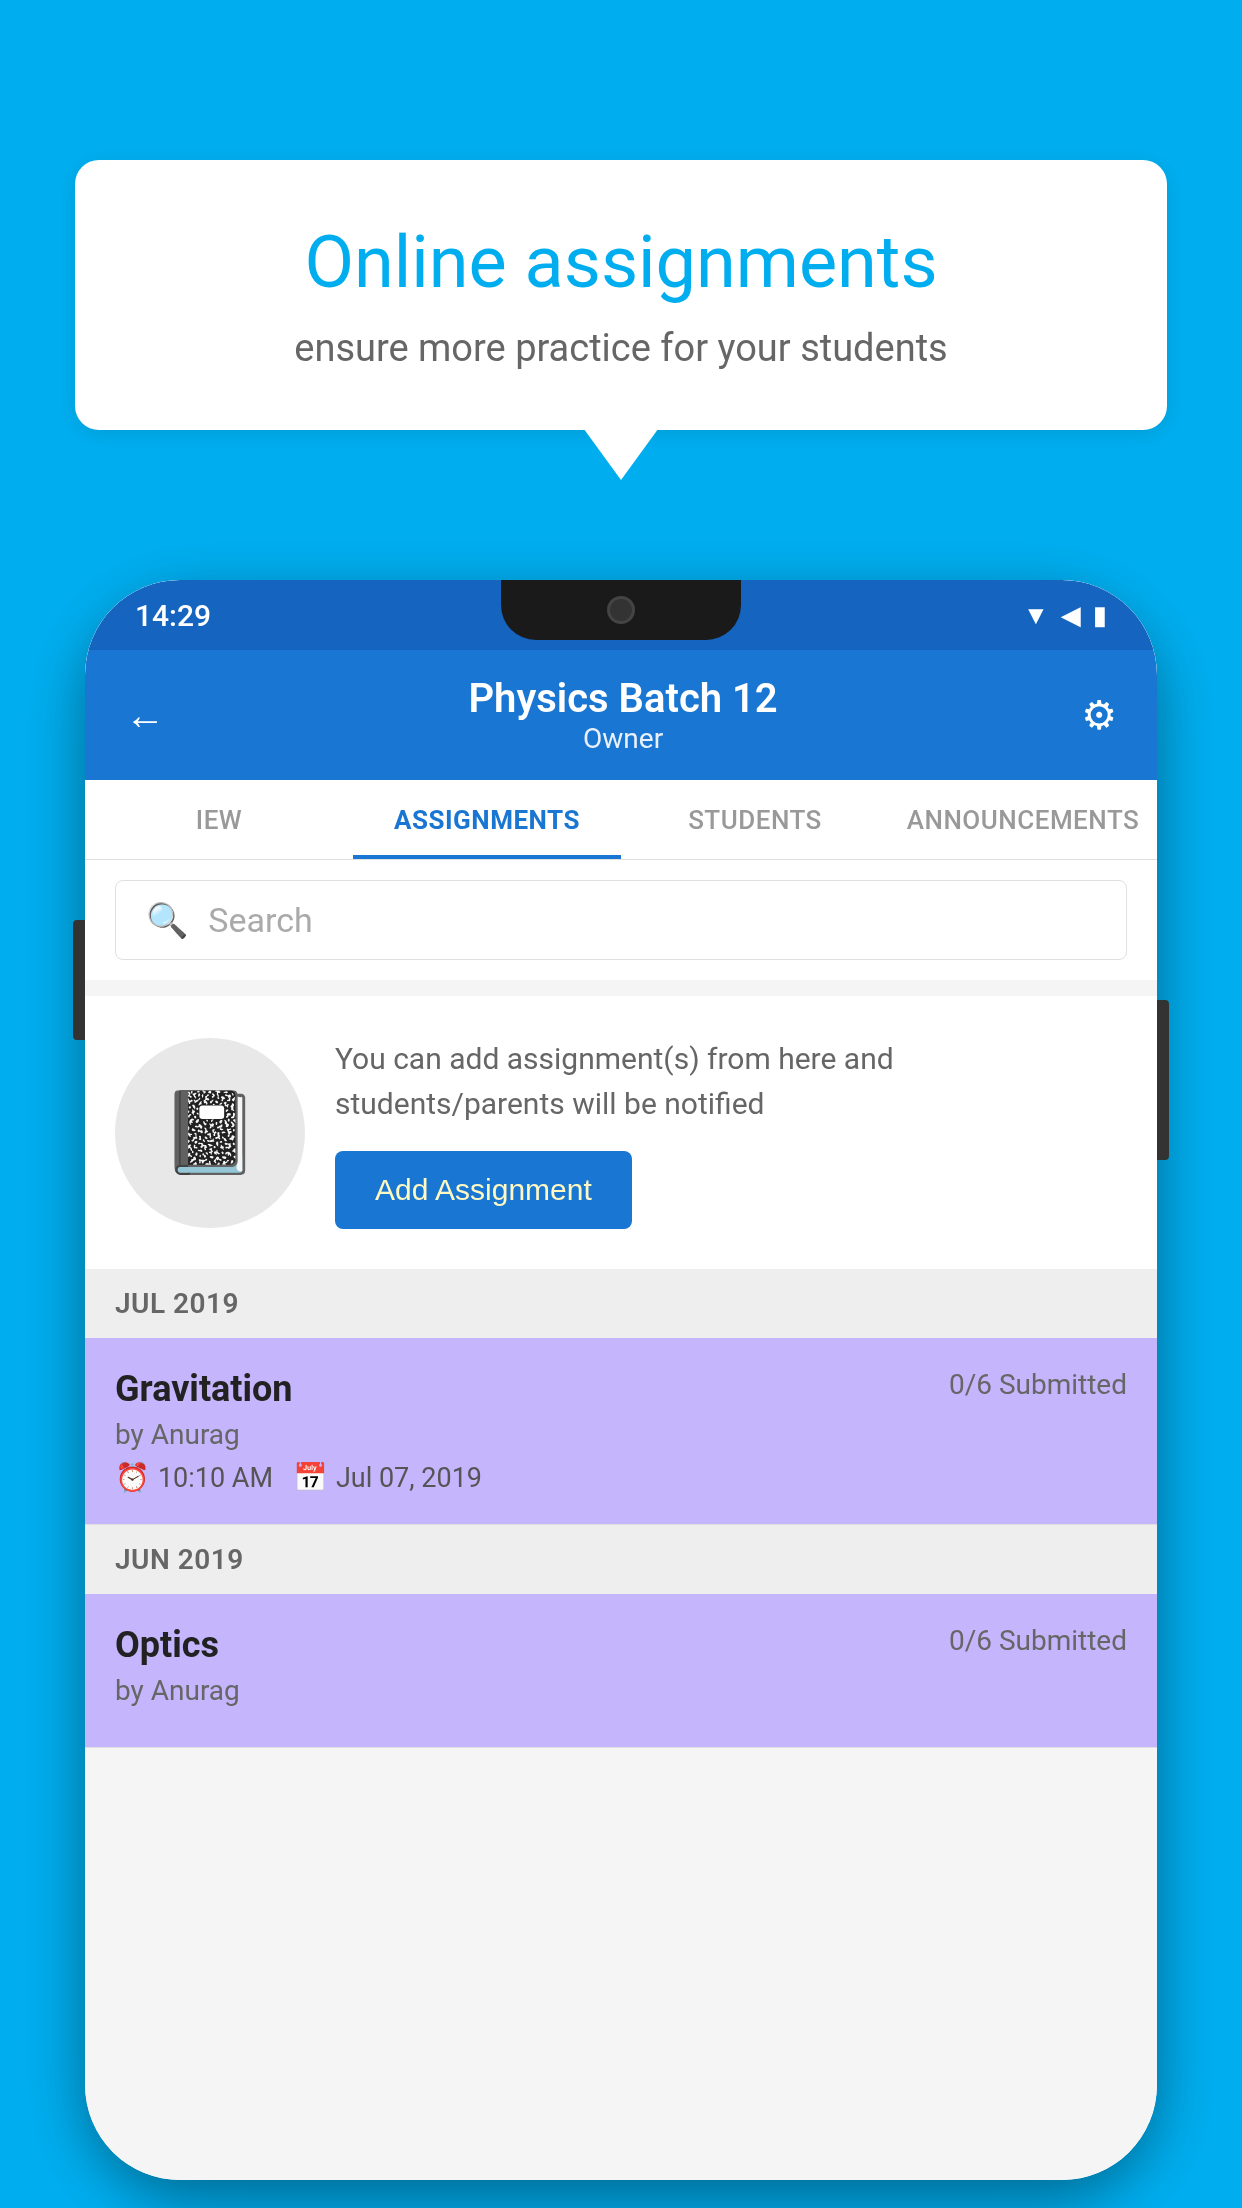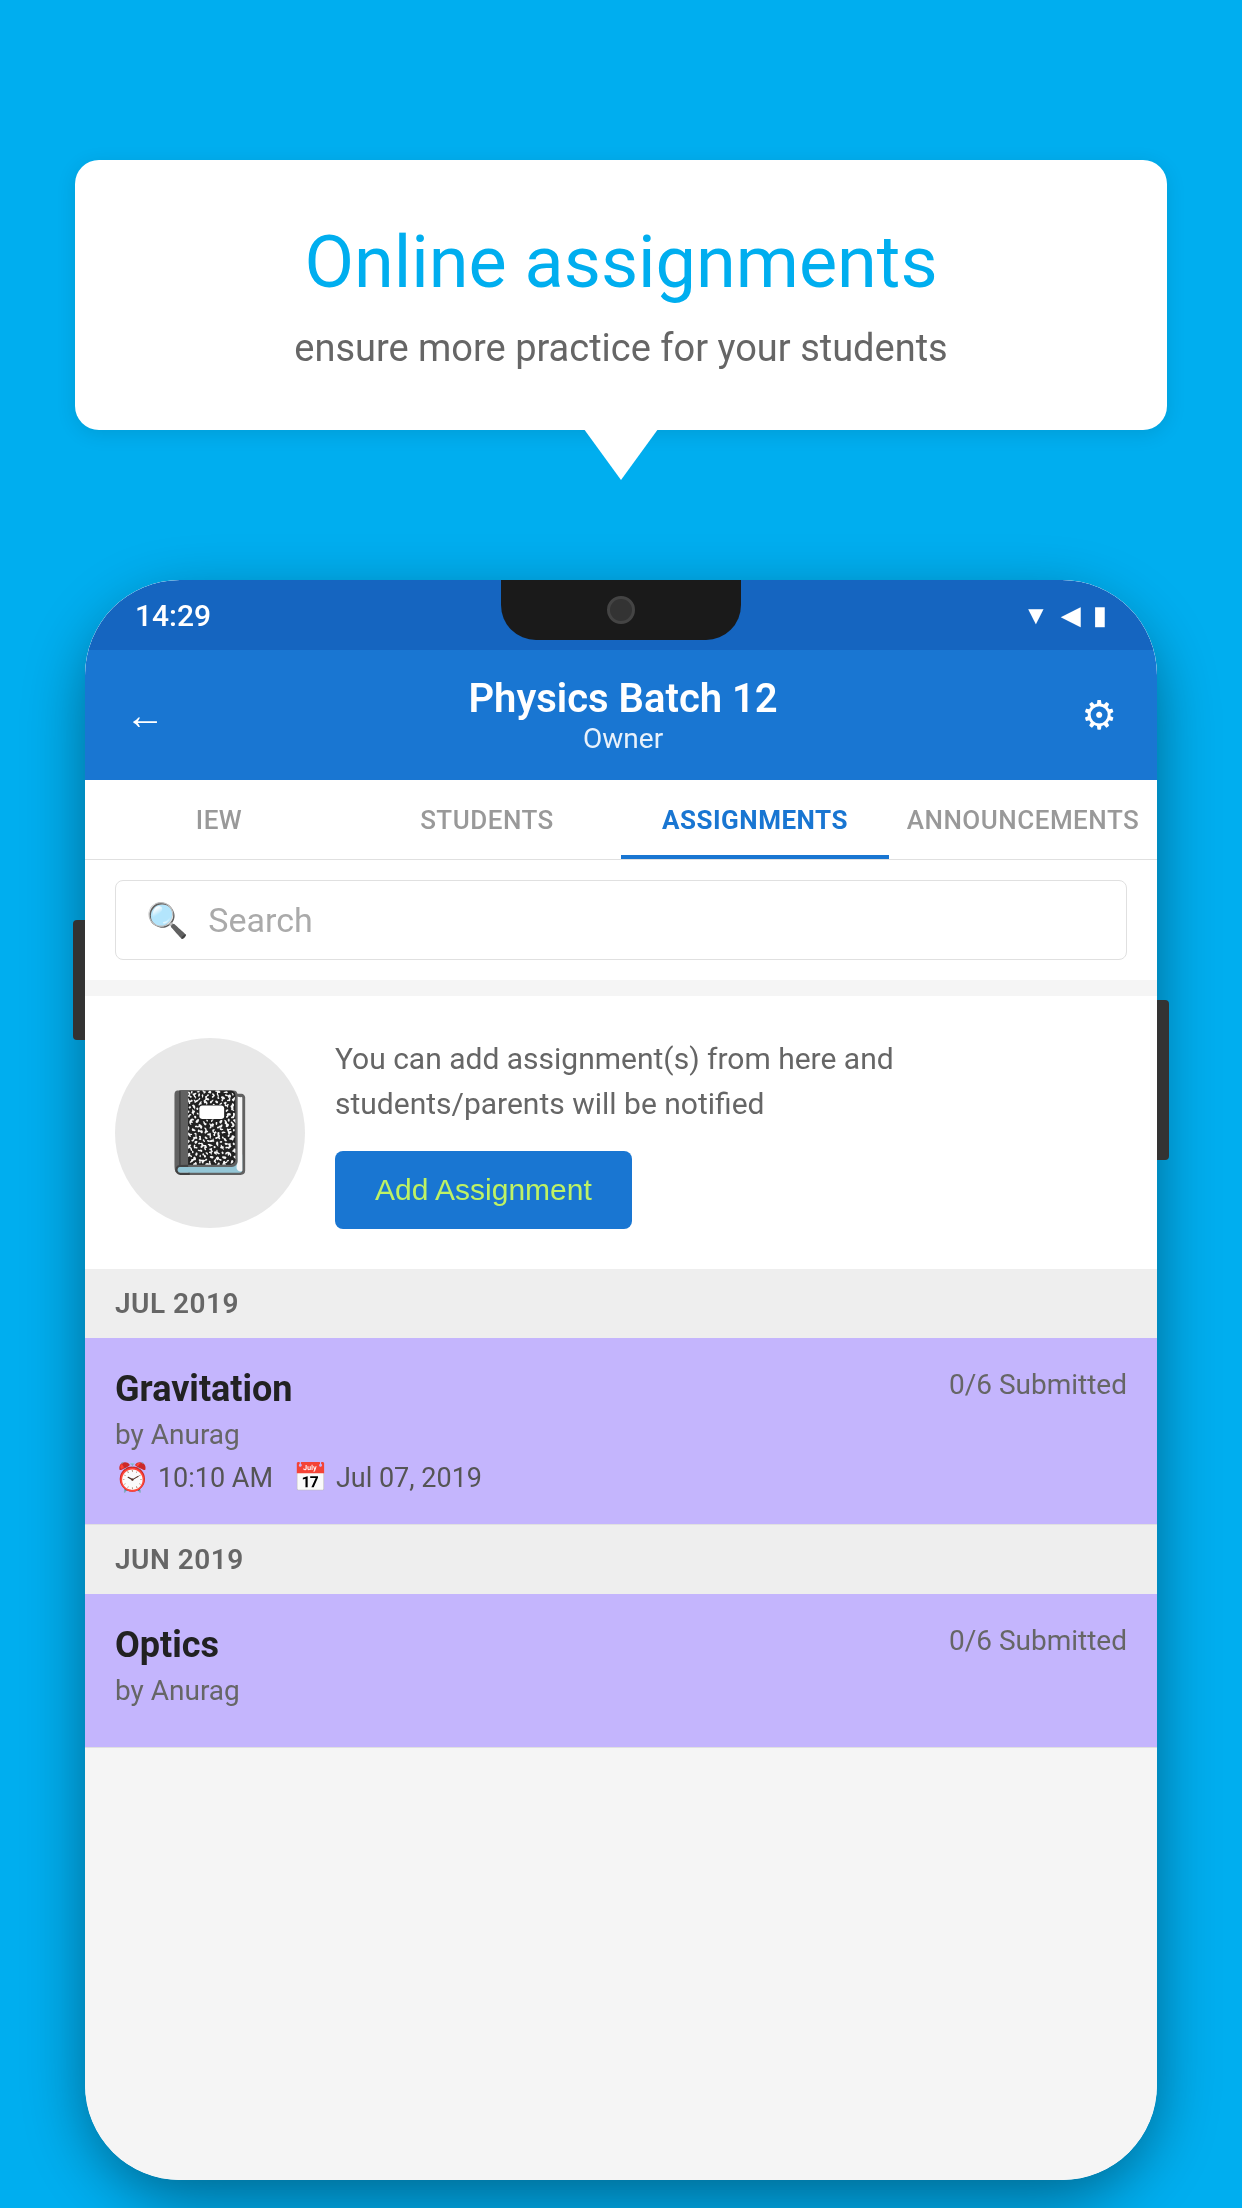--- a/index.html
+++ b/index.html
@@ -270,21 +270,21 @@
 
     .promo-description {
       font-size: 30px;
       color: #666;
       line-height: 1.5;
       margin-bottom: 25px;
     }
 
     .add-assignment-btn {
       background: #1976D2;
-      color: #bef264;
+      color: #fef9c3;
       border: none;
       border-radius: 8px;
       padding: 22px 40px;
       font-size: 30px;
       font-weight: 500;
       cursor: pointer;
       display: inline-block;
     }
 
     
@@ -414,25 +414,25 @@
           <div class="header-title">Physics Batch 12</div>
           <div class="header-subtitle">Owner</div>
         </div>
         <span class="header-settings">⚙</span>
       </div>
 
       <div class="tabs-bar">
         <div class="tab-item">
           <span>IEW</span>
         </div>
+        <div class="tab-item active">
+          <span>ASSIGNMENTS</span>
+        </div>
         <div class="tab-item">
           <span>STUDENTS</span>
-        </div>
-        <div class="tab-item active">
-          <span>ASSIGNMENTS</span>
         </div>
         <div class="tab-item">
           <span>ANNOUNCEMENTS</span>
         </div>
       </div>
 
       <div class="content-area">
 
         <div class="search-container">
           <div class="search-bar">

